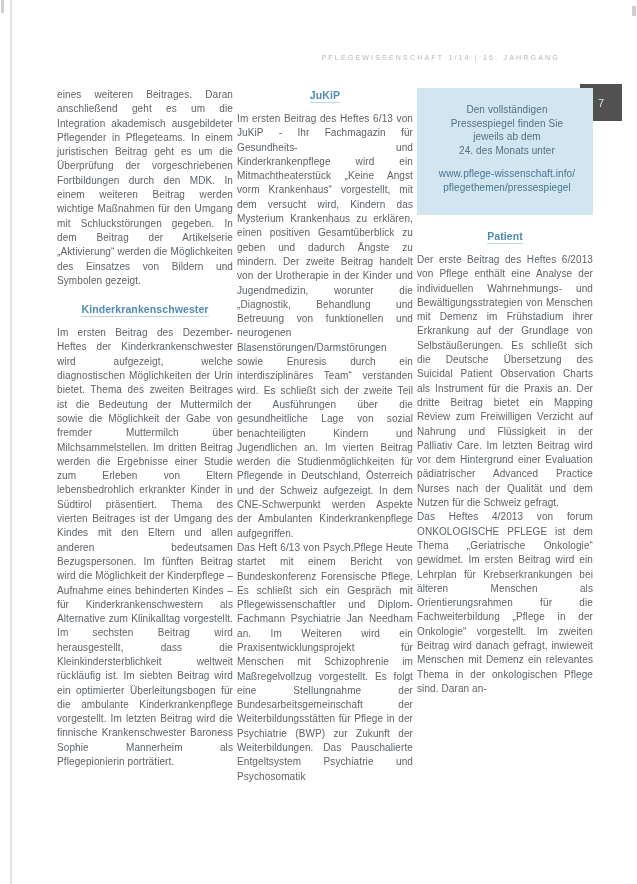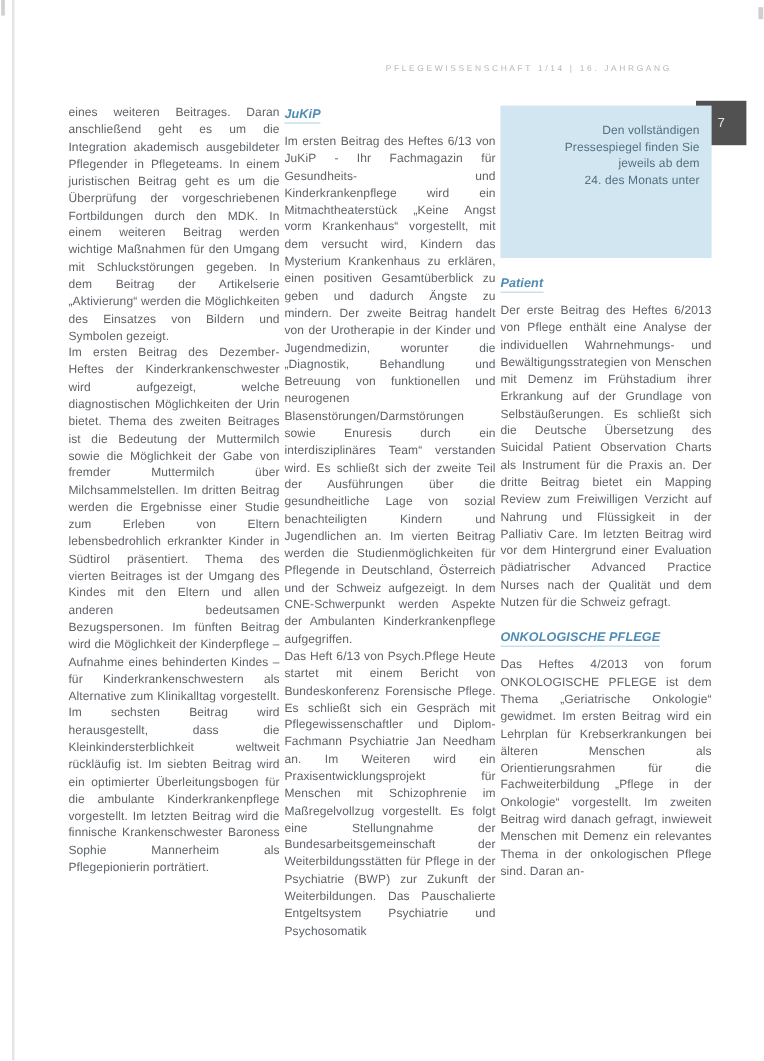--- a/index.html
+++ b/index.html
@@ -28,40 +28,39 @@
     color:#5e6368;
     text-align:justify;
     letter-spacing:0.1px;
     hyphens:auto;-webkit-hyphens:auto;
   }
   .col1{left:57px;}
   .col2{left:237px;}
   .col3{left:417px;}
   .para{margin:0 0 0 0;}
   .heading{
-    text-align:left;
+    text-align:center;
     margin:14px 0 9px 0;
     line-height:14px;
-    font-style:italic;
   }
   .heading span{
     color:#4e8cb4;
     font-weight:bold;
     font-size:10.5px;
     border-bottom:1px solid #b9d9ea;
     padding-bottom:1px;
   }
   .heading.first{margin-top:0;}
   .info-box{
     background:#d2e6f2;
     width:176px;height:127px;
     box-sizing:border-box;
     padding:15px 10px 0 14px;
     margin:0 0 13px 0;
-    text-align:right;
+    text-align:center;
   }
   .info-box .box-text{
     font-size:10px;line-height:13.5px;
     color:#53707f;
     white-space:pre-line;
   }
   .info-box .box-url{
     margin-top:10px;
     font-size:10px;line-height:13.5px;
     color:#47748c;
@@ -87,41 +86,43 @@
   <div class="corner-mark" style="left:632px;top:6px;width:4px;height:10px;"></div>
 
   <div class="journal-header">PFLEGEWISSENSCHAFT 1/14  |  16. JAHRGANG</div>
 
   <div class="page-badge">
     <span>7</span>
   </div>
 
   <div class="col col1">
     <p class="para">eines weiteren Beitrages. Daran anschließend geht es um die Integration akademisch ausgebildeter Pflegender in Pflegeteams. In einem juristischen Beitrag geht es um die Überprüfung der vorgeschriebenen Fortbildungen durch den MDK. In einem weiteren Beitrag werden wichtige Maßnahmen für den Umgang mit Schluckstörungen gegeben. In dem Beitrag der Artikelserie „Aktivierung“ werden die Möglichkeiten des Einsatzes von Bildern und Symbolen gezeigt.</p>
+    <div class="heading">
+      <span>Kinderkrankenschwester</span>
+    </div>
     <p class="para">Im ersten Beitrag des Dezember-Heftes der Kinderkrankenschwester wird aufgezeigt, welche diagnostischen Möglichkeiten der Urin bietet. Thema des zweiten Beitrages ist die Bedeutung der Muttermilch sowie die Möglichkeit der Gabe von fremder Muttermilch über Milchsammelstellen. Im dritten Beitrag werden die Ergebnisse einer Studie zum Erleben von Eltern lebensbedrohlich erkrankter Kinder in Südtirol präsentiert. Thema des vierten Beitrages ist der Umgang des Kindes mit den Eltern und allen anderen bedeutsamen Bezugspersonen. Im fünften Beitrag wird die Möglichkeit der Kinderpflege – Aufnahme eines behinderten Kindes – für Kinderkrankenschwestern als Alternative zum Klinikalltag vorgestellt. Im sechsten Beitrag wird herausgestellt, dass die Kleinkindersterblichkeit weltweit rückläufig ist. Im siebten Beitrag wird ein optimierter Überleitungsbogen für die ambulante Kinderkrankenpflege vorgestellt. Im letzten Beitrag wird die finnische Krankenschwester Baroness Sophie Mannerheim als Pflegepionierin porträtiert.</p>
   </div>
 
   <div class="col col2">
     <div class="heading first">
       <span>JuKiP</span>
     </div>
     <p class="para">Im ersten Beitrag des Heftes 6/13 von JuKiP - Ihr Fachmagazin für Gesundheits- und Kinderkrankenpflege wird ein Mitmachtheaterstück „Keine Angst vorm Krankenhaus“ vorgestellt, mit dem versucht wird, Kindern das Mysterium Krankenhaus zu erklären, einen positiven Gesamtüberblick zu geben und dadurch Ängste zu mindern. Der zweite Beitrag handelt von der Urotherapie in der Kinder und Jugendmedizin, worunter die „Diagnostik, Behandlung und Betreuung von funktionellen und neurogenen Blasenstörungen/Darmstörungen sowie Enuresis durch ein interdisziplinäres Team“ verstanden wird. Es schließt sich der zweite Teil der Ausführungen über die gesundheitliche Lage von sozial benachteiligten Kindern und Jugendlichen an. Im vierten Beitrag werden die Studienmöglichkeiten für Pflegende in Deutschland, Österreich und der Schweiz aufgezeigt. In dem CNE-Schwerpunkt werden Aspekte der Ambulanten Kinderkrankenpflege aufgegriffen.</p>
     <p class="para">Das Heft 6/13 von Psych.Pflege Heute startet mit einem Bericht von Bundeskonferenz Forensische Pflege. Es schließt sich ein Gespräch mit Pflegewissenschaftler und Diplom-Fachmann Psychiatrie Jan Needham an. Im Weiteren wird ein Praxisentwicklungsprojekt für Menschen mit Schizophrenie im Maßregelvollzug vorgestellt. Es folgt eine Stellungnahme der Bundesarbeitsgemeinschaft der Weiterbildungsstätten für Pflege in der Psychiatrie (BWP) zur Zukunft der Weiterbildungen. Das Pauschalierte Entgeltsystem Psychiatrie und Psychosomatik</p>
   </div>
 
   <div class="col col3">
     <div class="info-box">
       <div class="box-text">Den vollständigen
 Pressespiegel finden Sie
 jeweils ab dem
 24. des Monats unter</div>
+      <div class="box-url">www.pflege-wissenschaft.info/
+pflegethemen/pressespiegel</div>
     </div>
     <div class="heading">
       <span>Patient</span>
     </div>
     <p class="para">Der erste Beitrag des Heftes 6/2013 von Pflege enthält eine Analyse der individuellen Wahrnehmungs- und Bewältigungsstrategien von Menschen mit Demenz im Frühstadium ihrer Erkrankung auf der Grundlage von Selbstäußerungen. Es schließt sich die Deutsche Übersetzung des Suicidal Patient Observation Charts als Instrument für die Praxis an. Der dritte Beitrag bietet ein Mapping Review zum Freiwilligen Verzicht auf Nahrung und Flüssigkeit in der Palliativ Care. Im letzten Beitrag wird vor dem Hintergrund einer Evaluation pädiatrischer Advanced Practice Nurses nach der Qualität und dem Nutzen für die Schweiz gefragt.</p>
-    <div class="heading">
-      <span>ONKOLOGISCHE PFLEGE</span>
-    </div>
     <p class="para">Das Heftes 4/2013 von forum ONKOLOGISCHE PFLEGE ist dem Thema „Geriatrische Onkologie“ gewidmet. Im ersten Beitrag wird ein Lehrplan für Krebserkrankungen bei älteren Menschen als Orientierungsrahmen für die Fachweiterbildung „Pflege in der Onkologie“ vorgestellt. Im zweiten Beitrag wird danach gefragt, inwieweit Menschen mit Demenz ein relevantes Thema in der onkologischen Pflege sind. Daran an-</p>
   </div>
 
 </div>
 
 </body></html>

